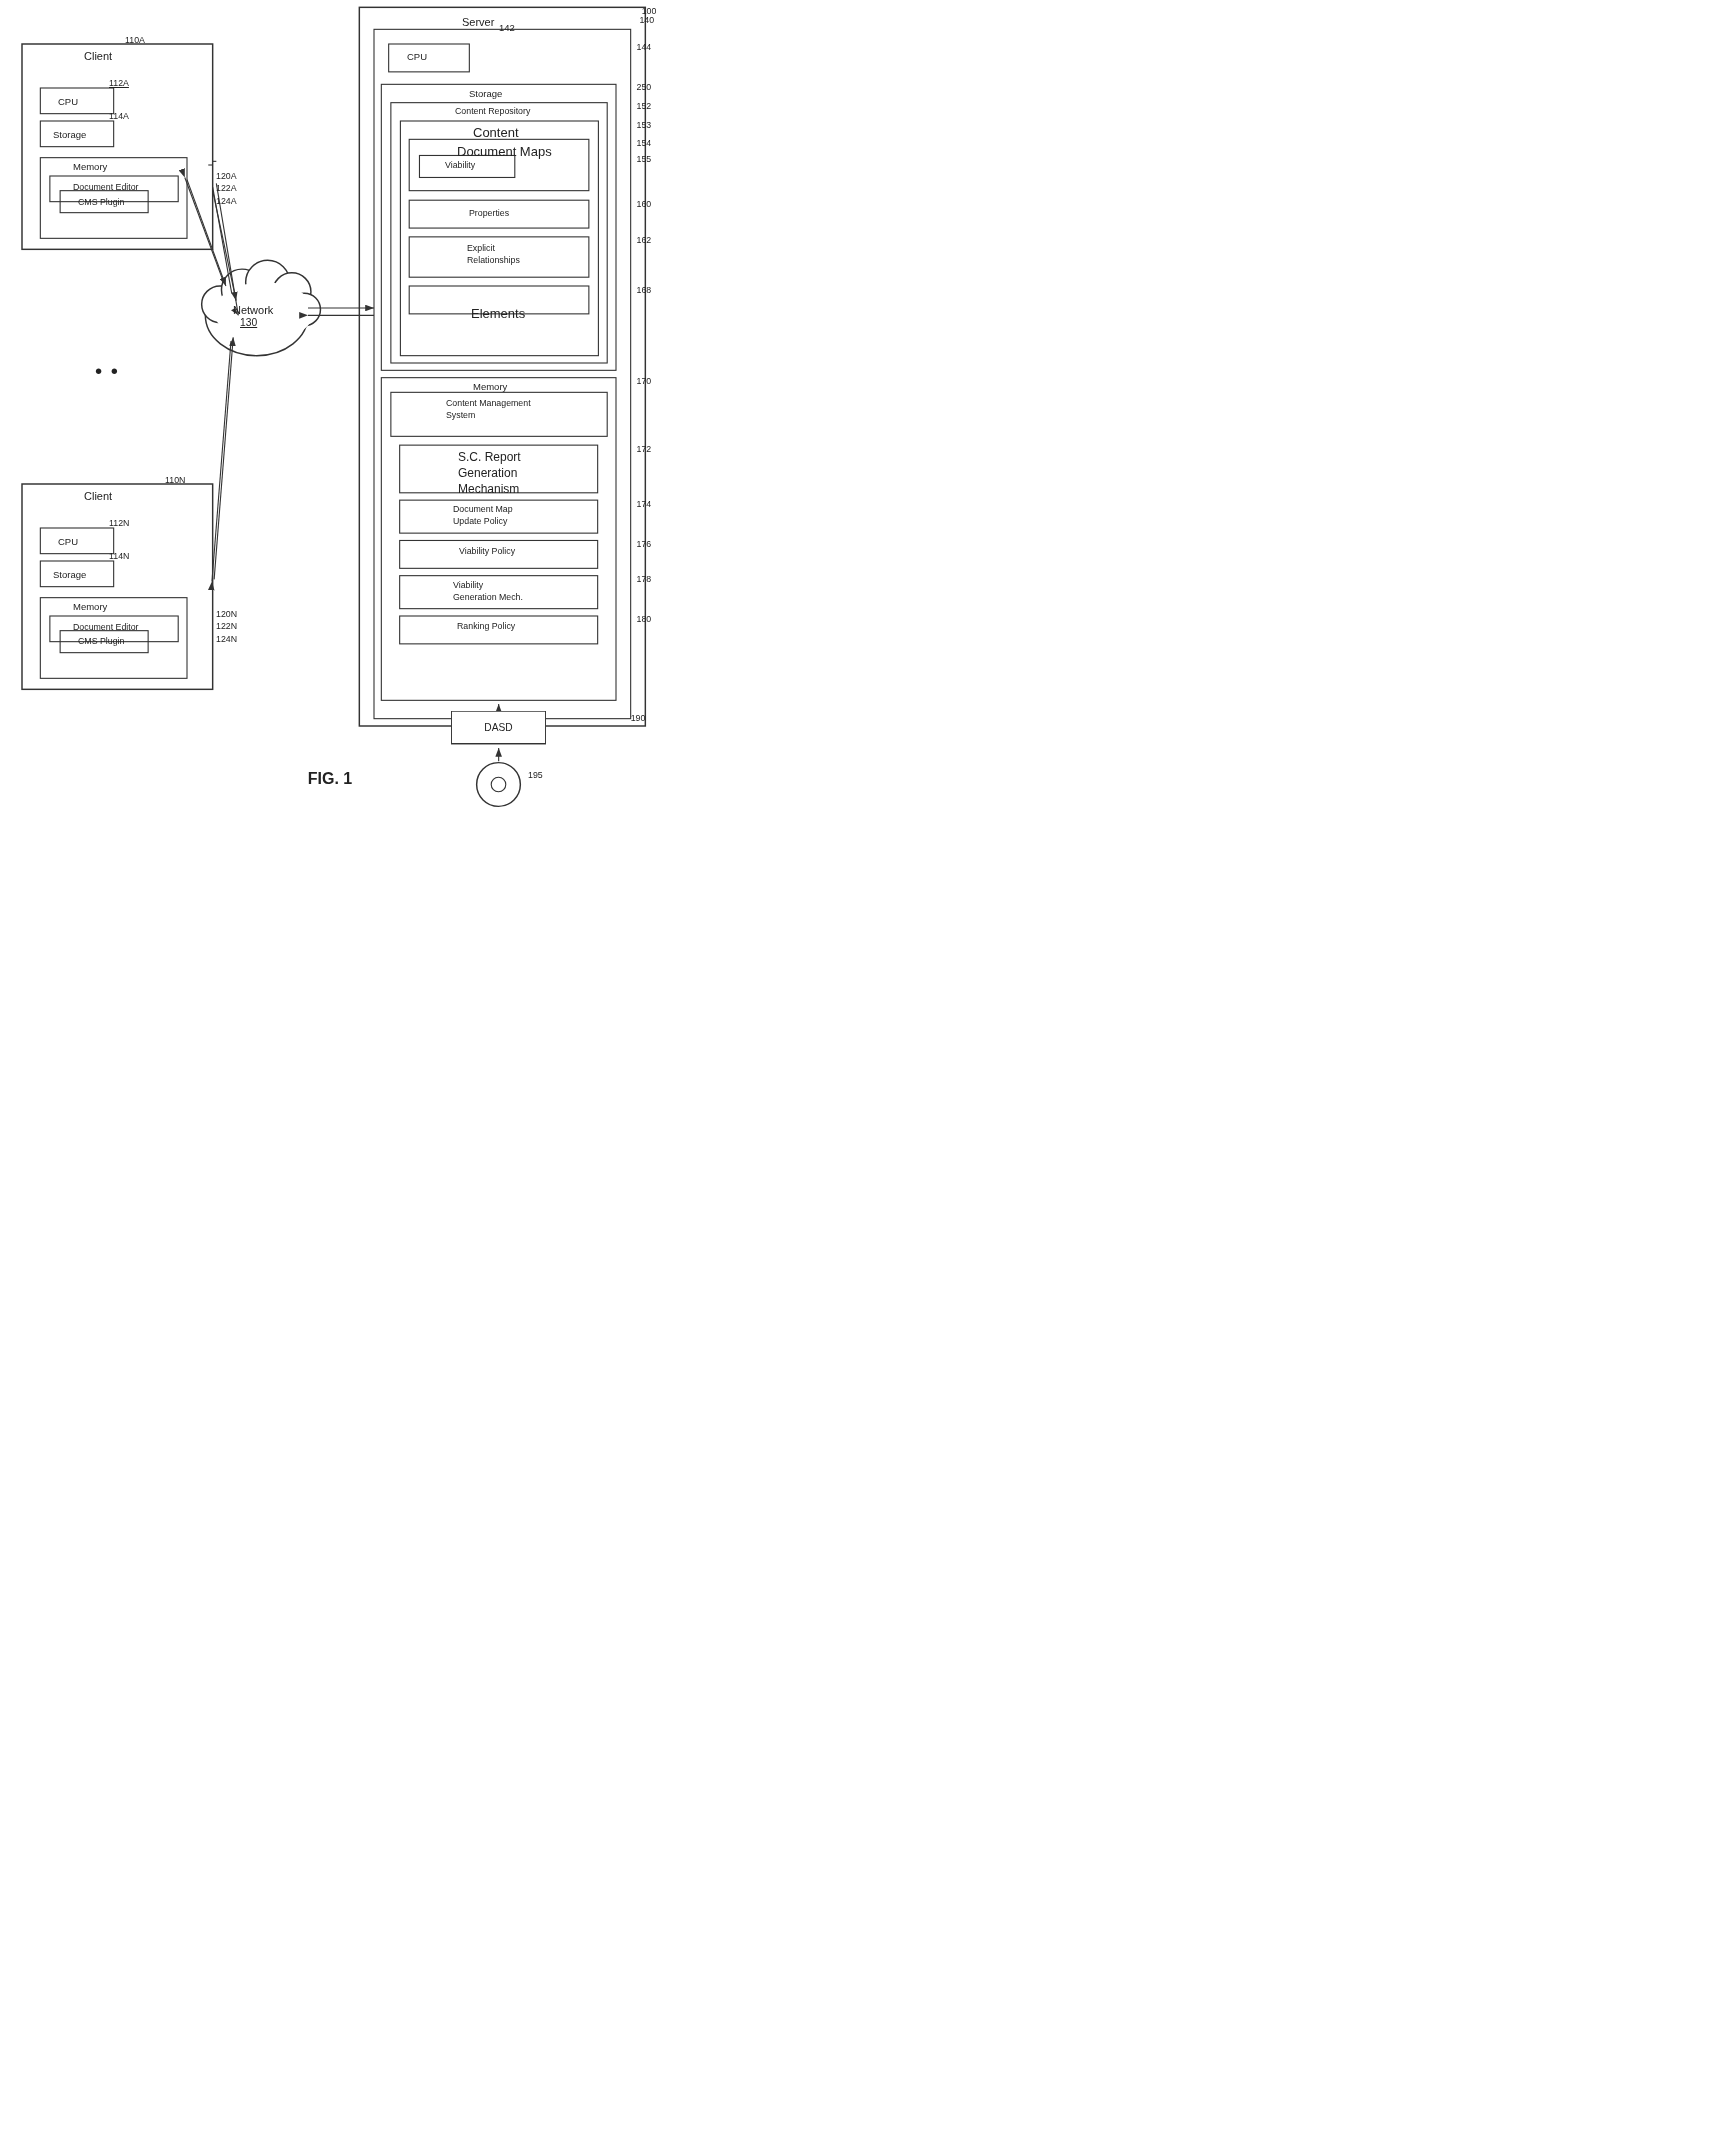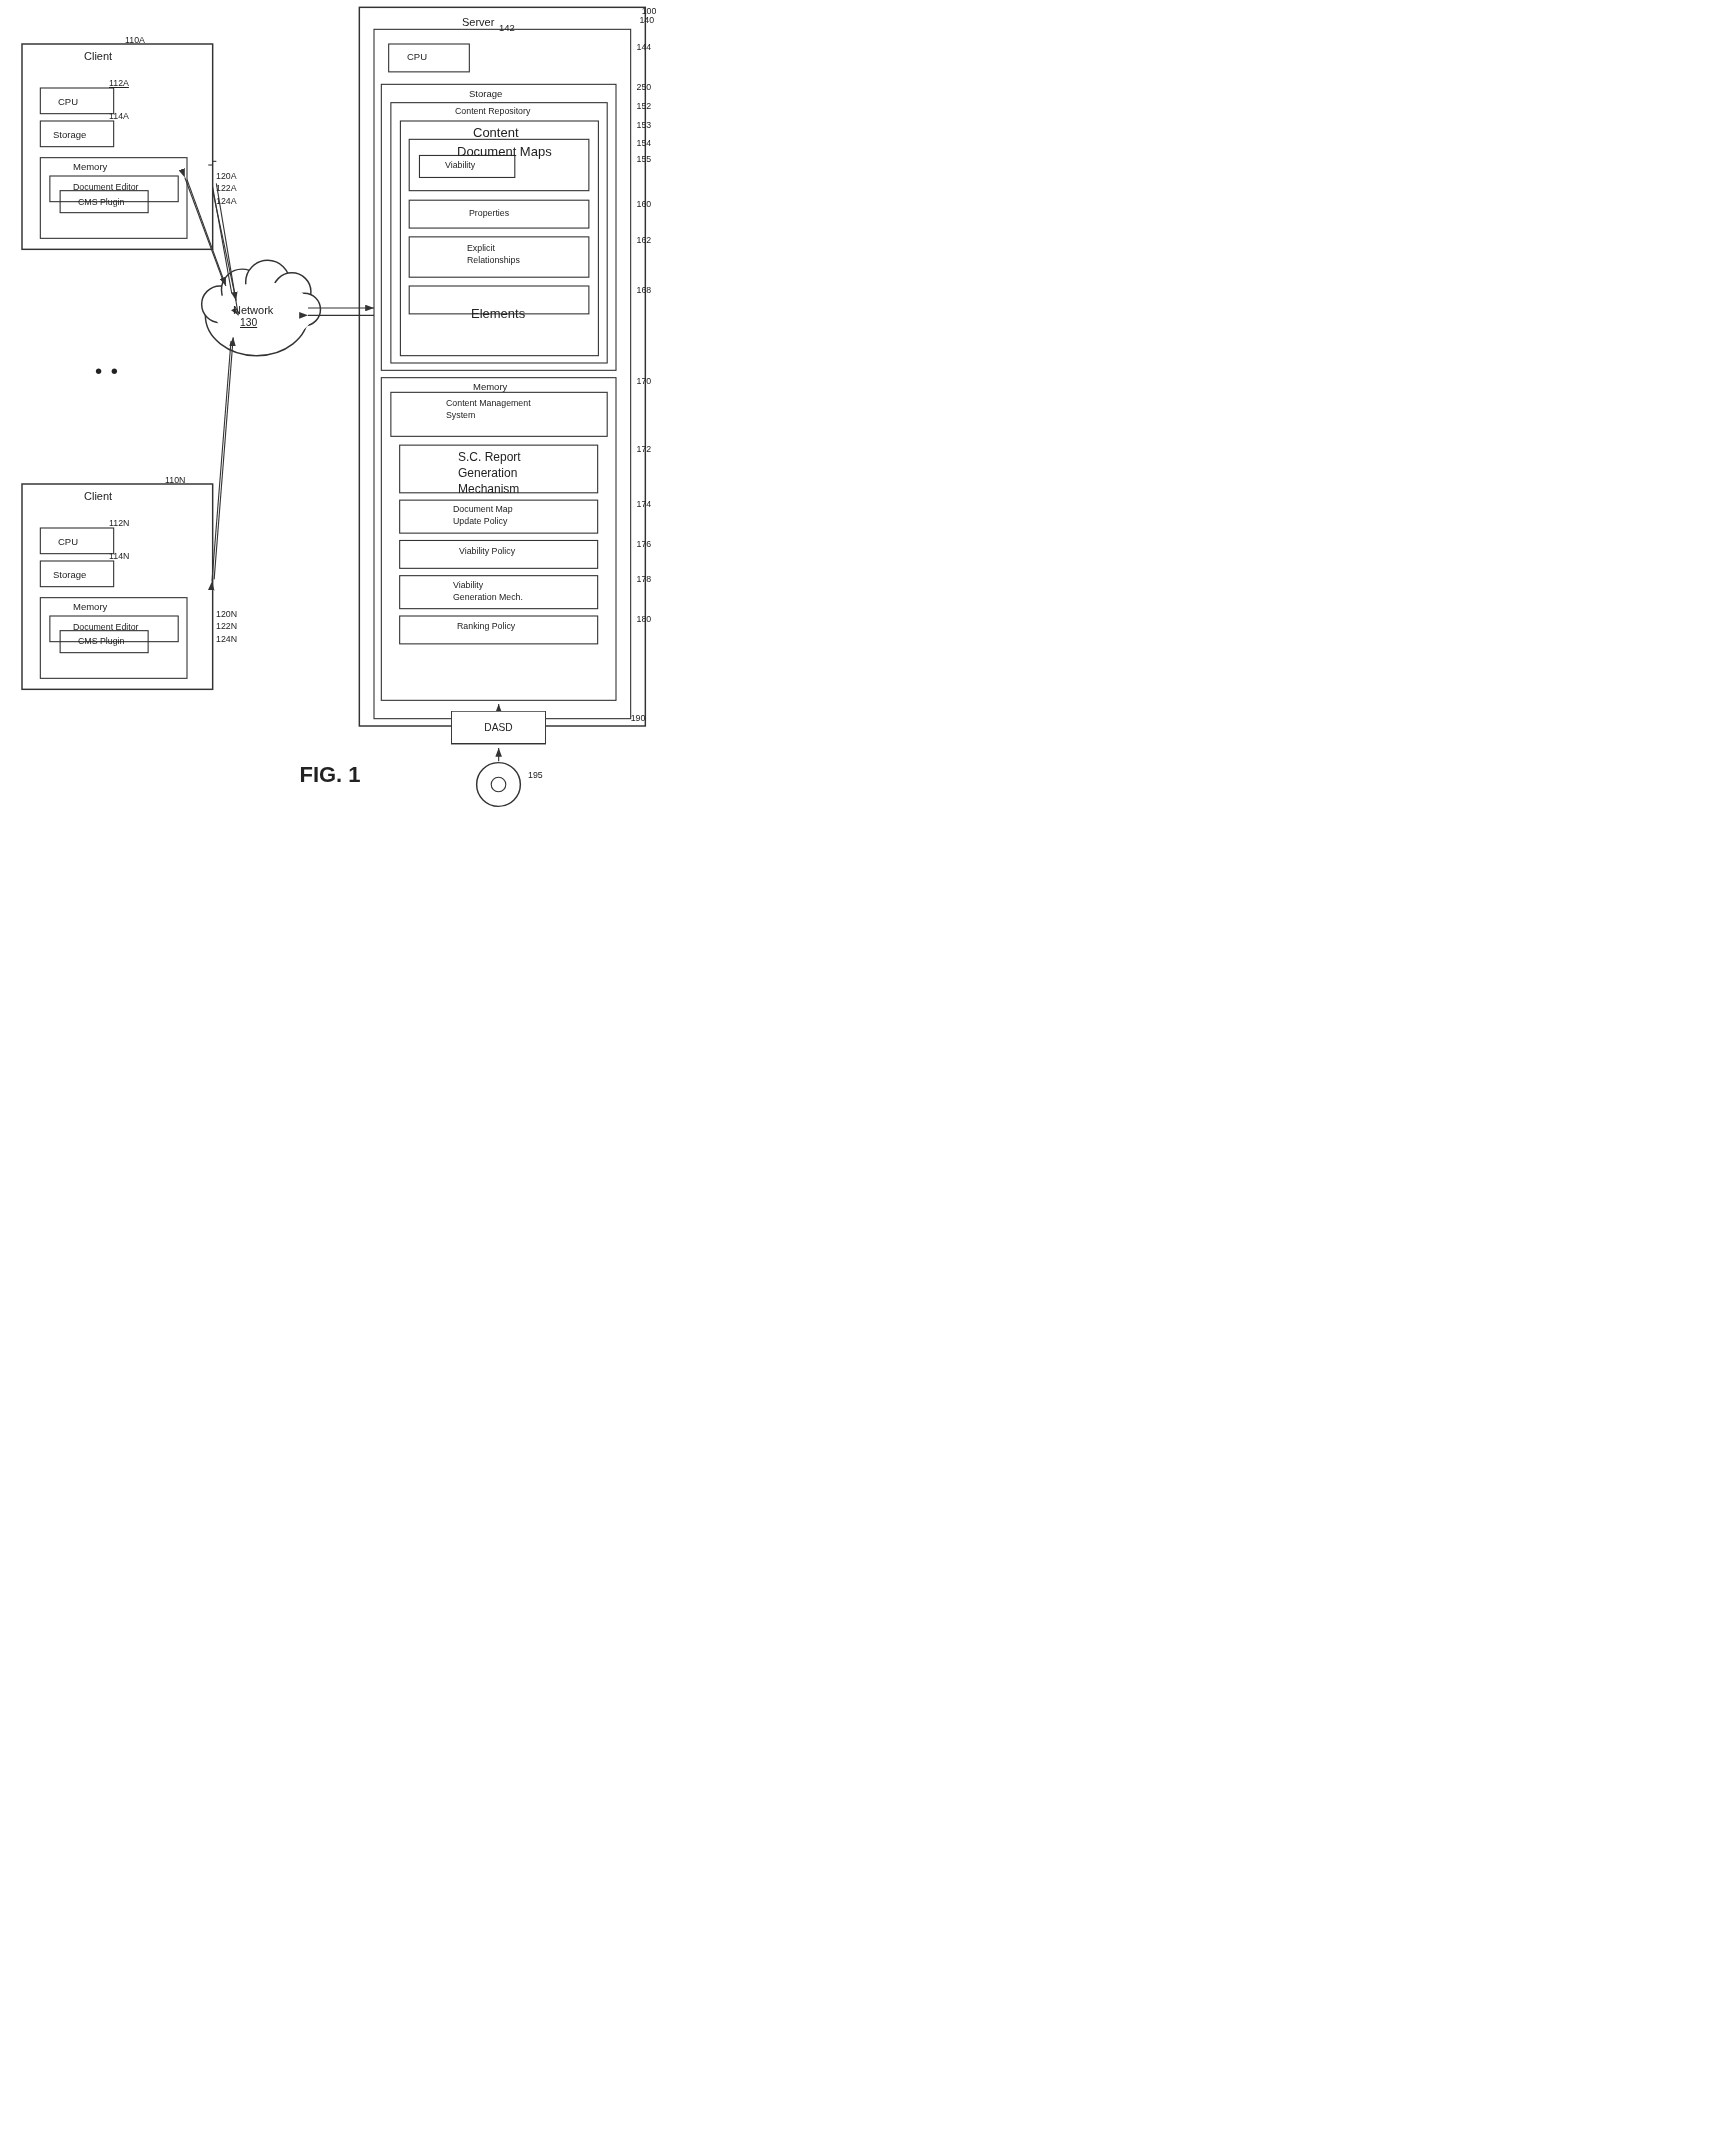--- a/index.html
+++ b/index.html
@@ -39,21 +39,21 @@
       height: 792px;
       pointer-events: none;
     }
 
     
     .fig-label {
       position: absolute;
       bottom: 7.3px;
       left: 50%;
       transform: translateX(-50%);
-      font-size: 22px;
+      font-size: 16px;
       font-weight: bold;
       color: #222;
     }
 
     
     .dots {
       position: absolute;
       font-size: 20.5px;
       color: #222;
       letter-spacing: 1.5px;

